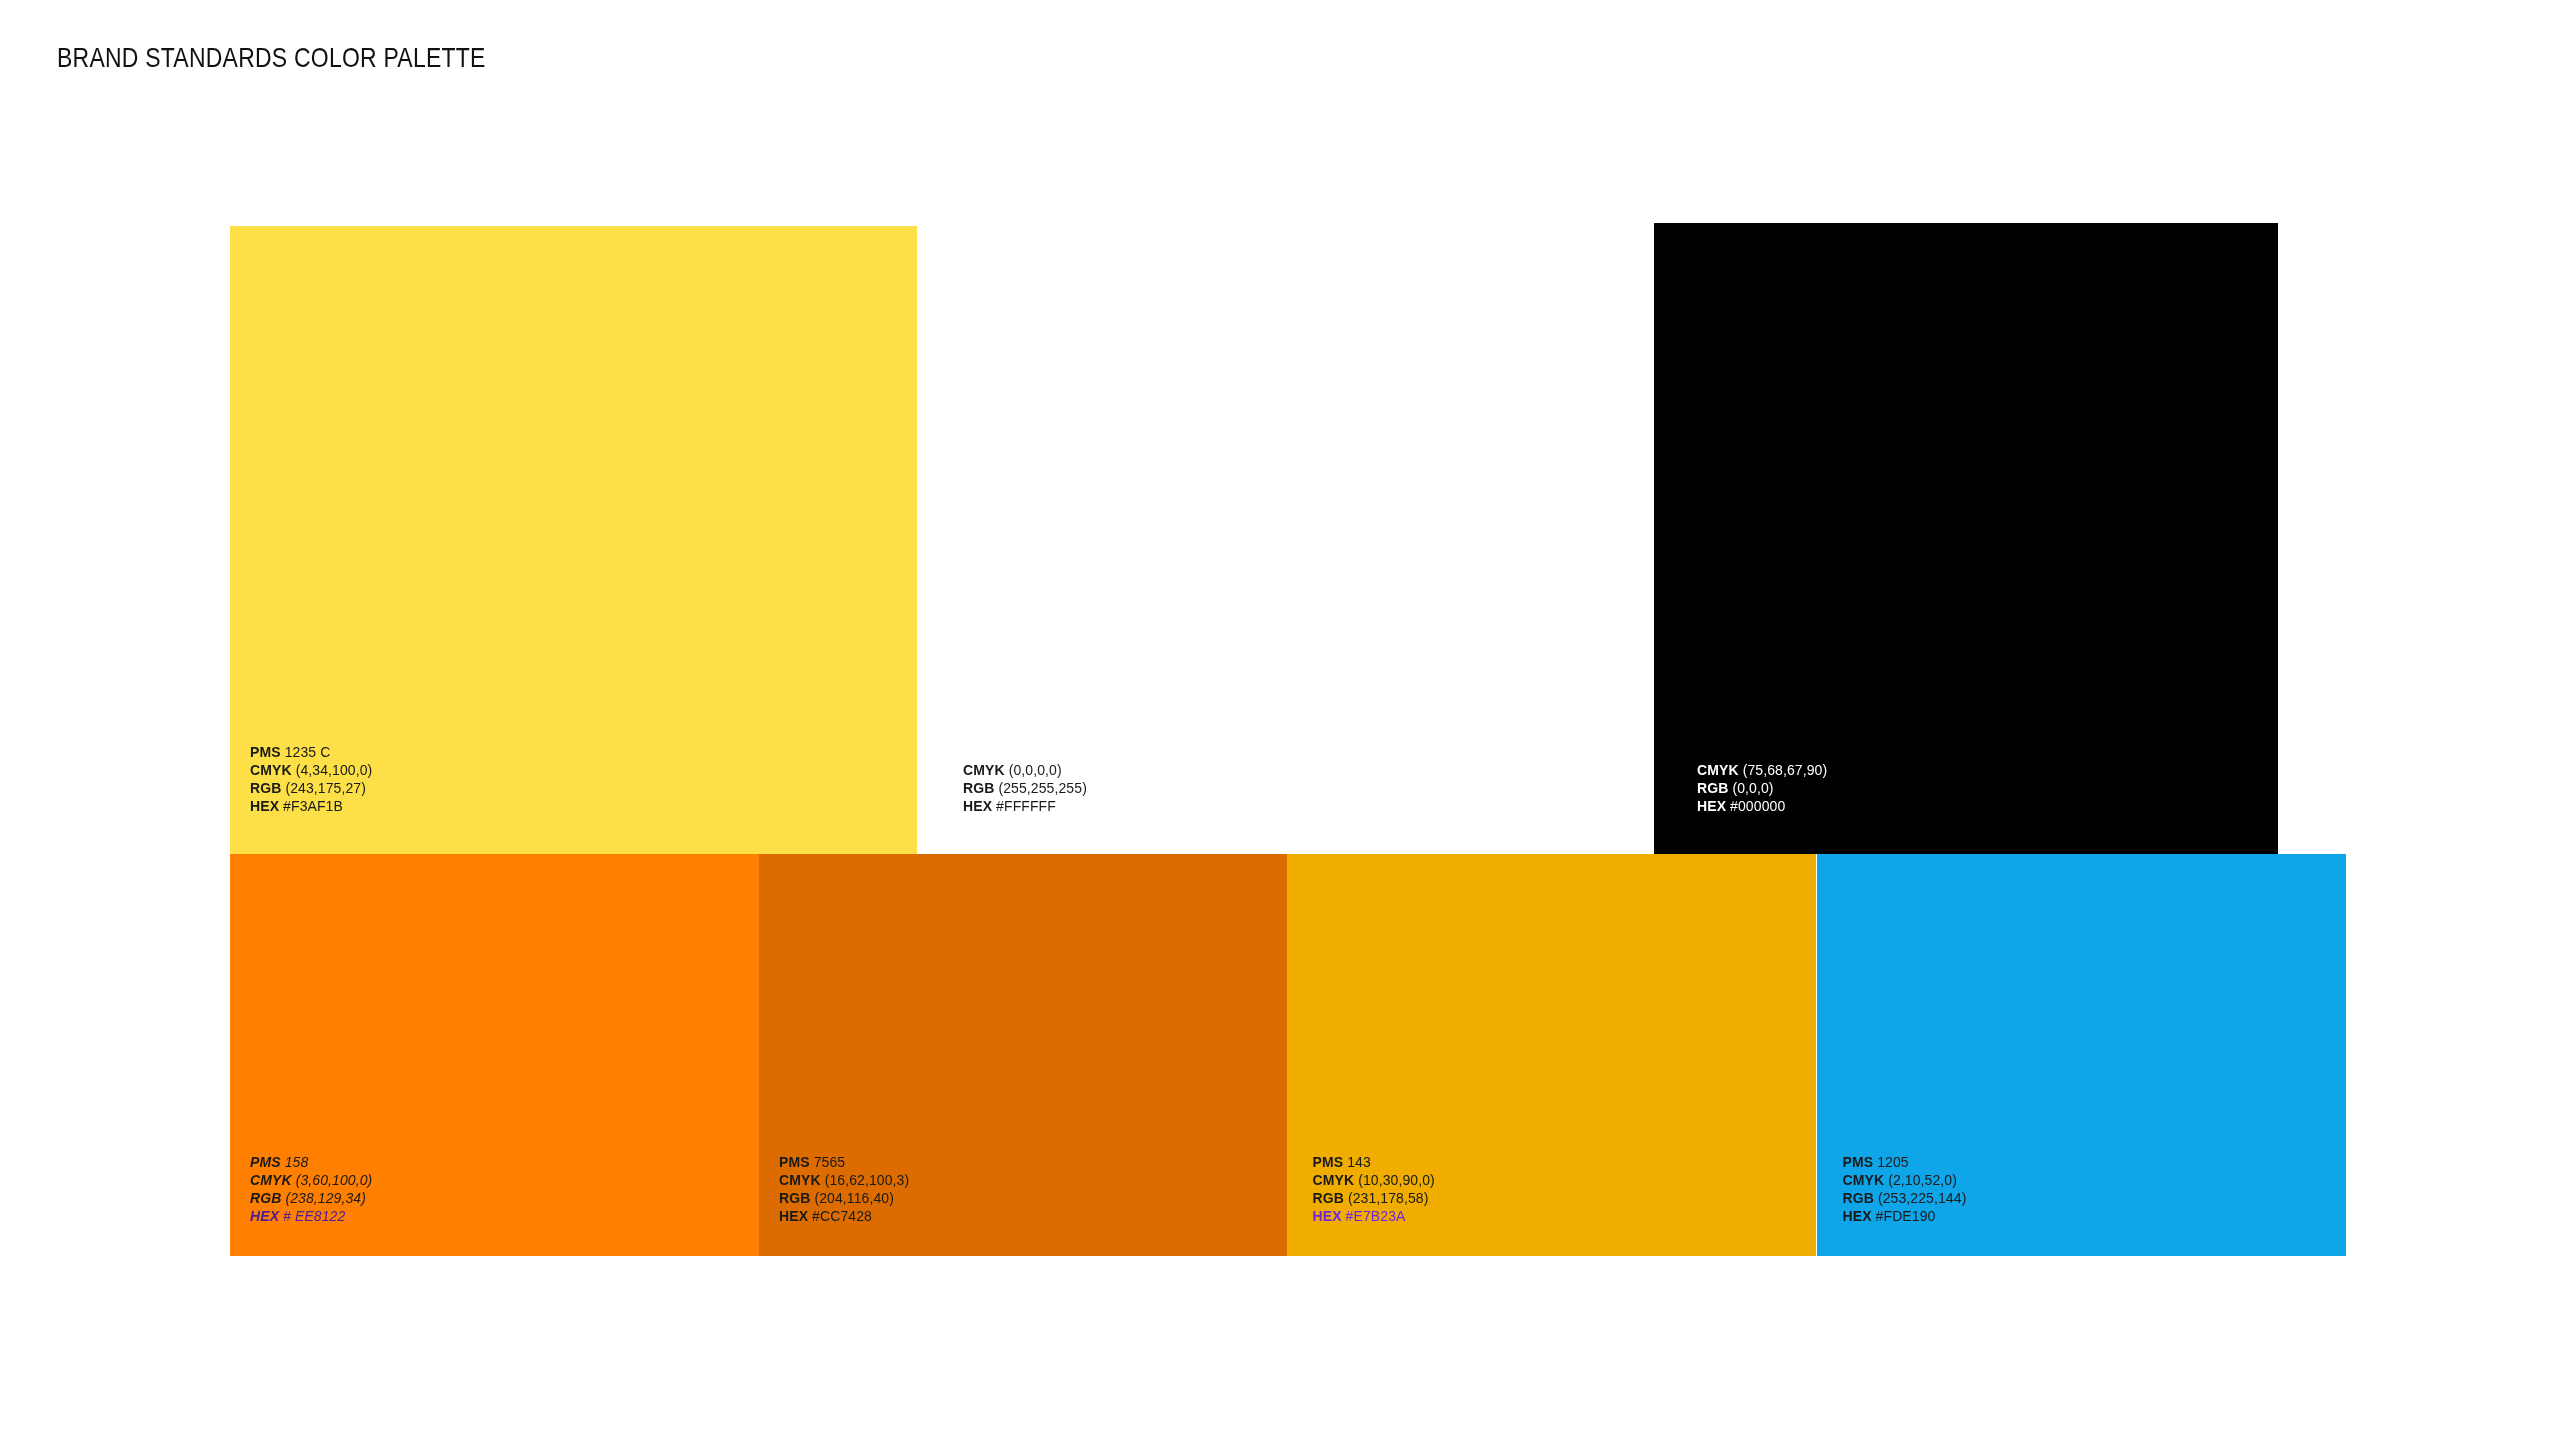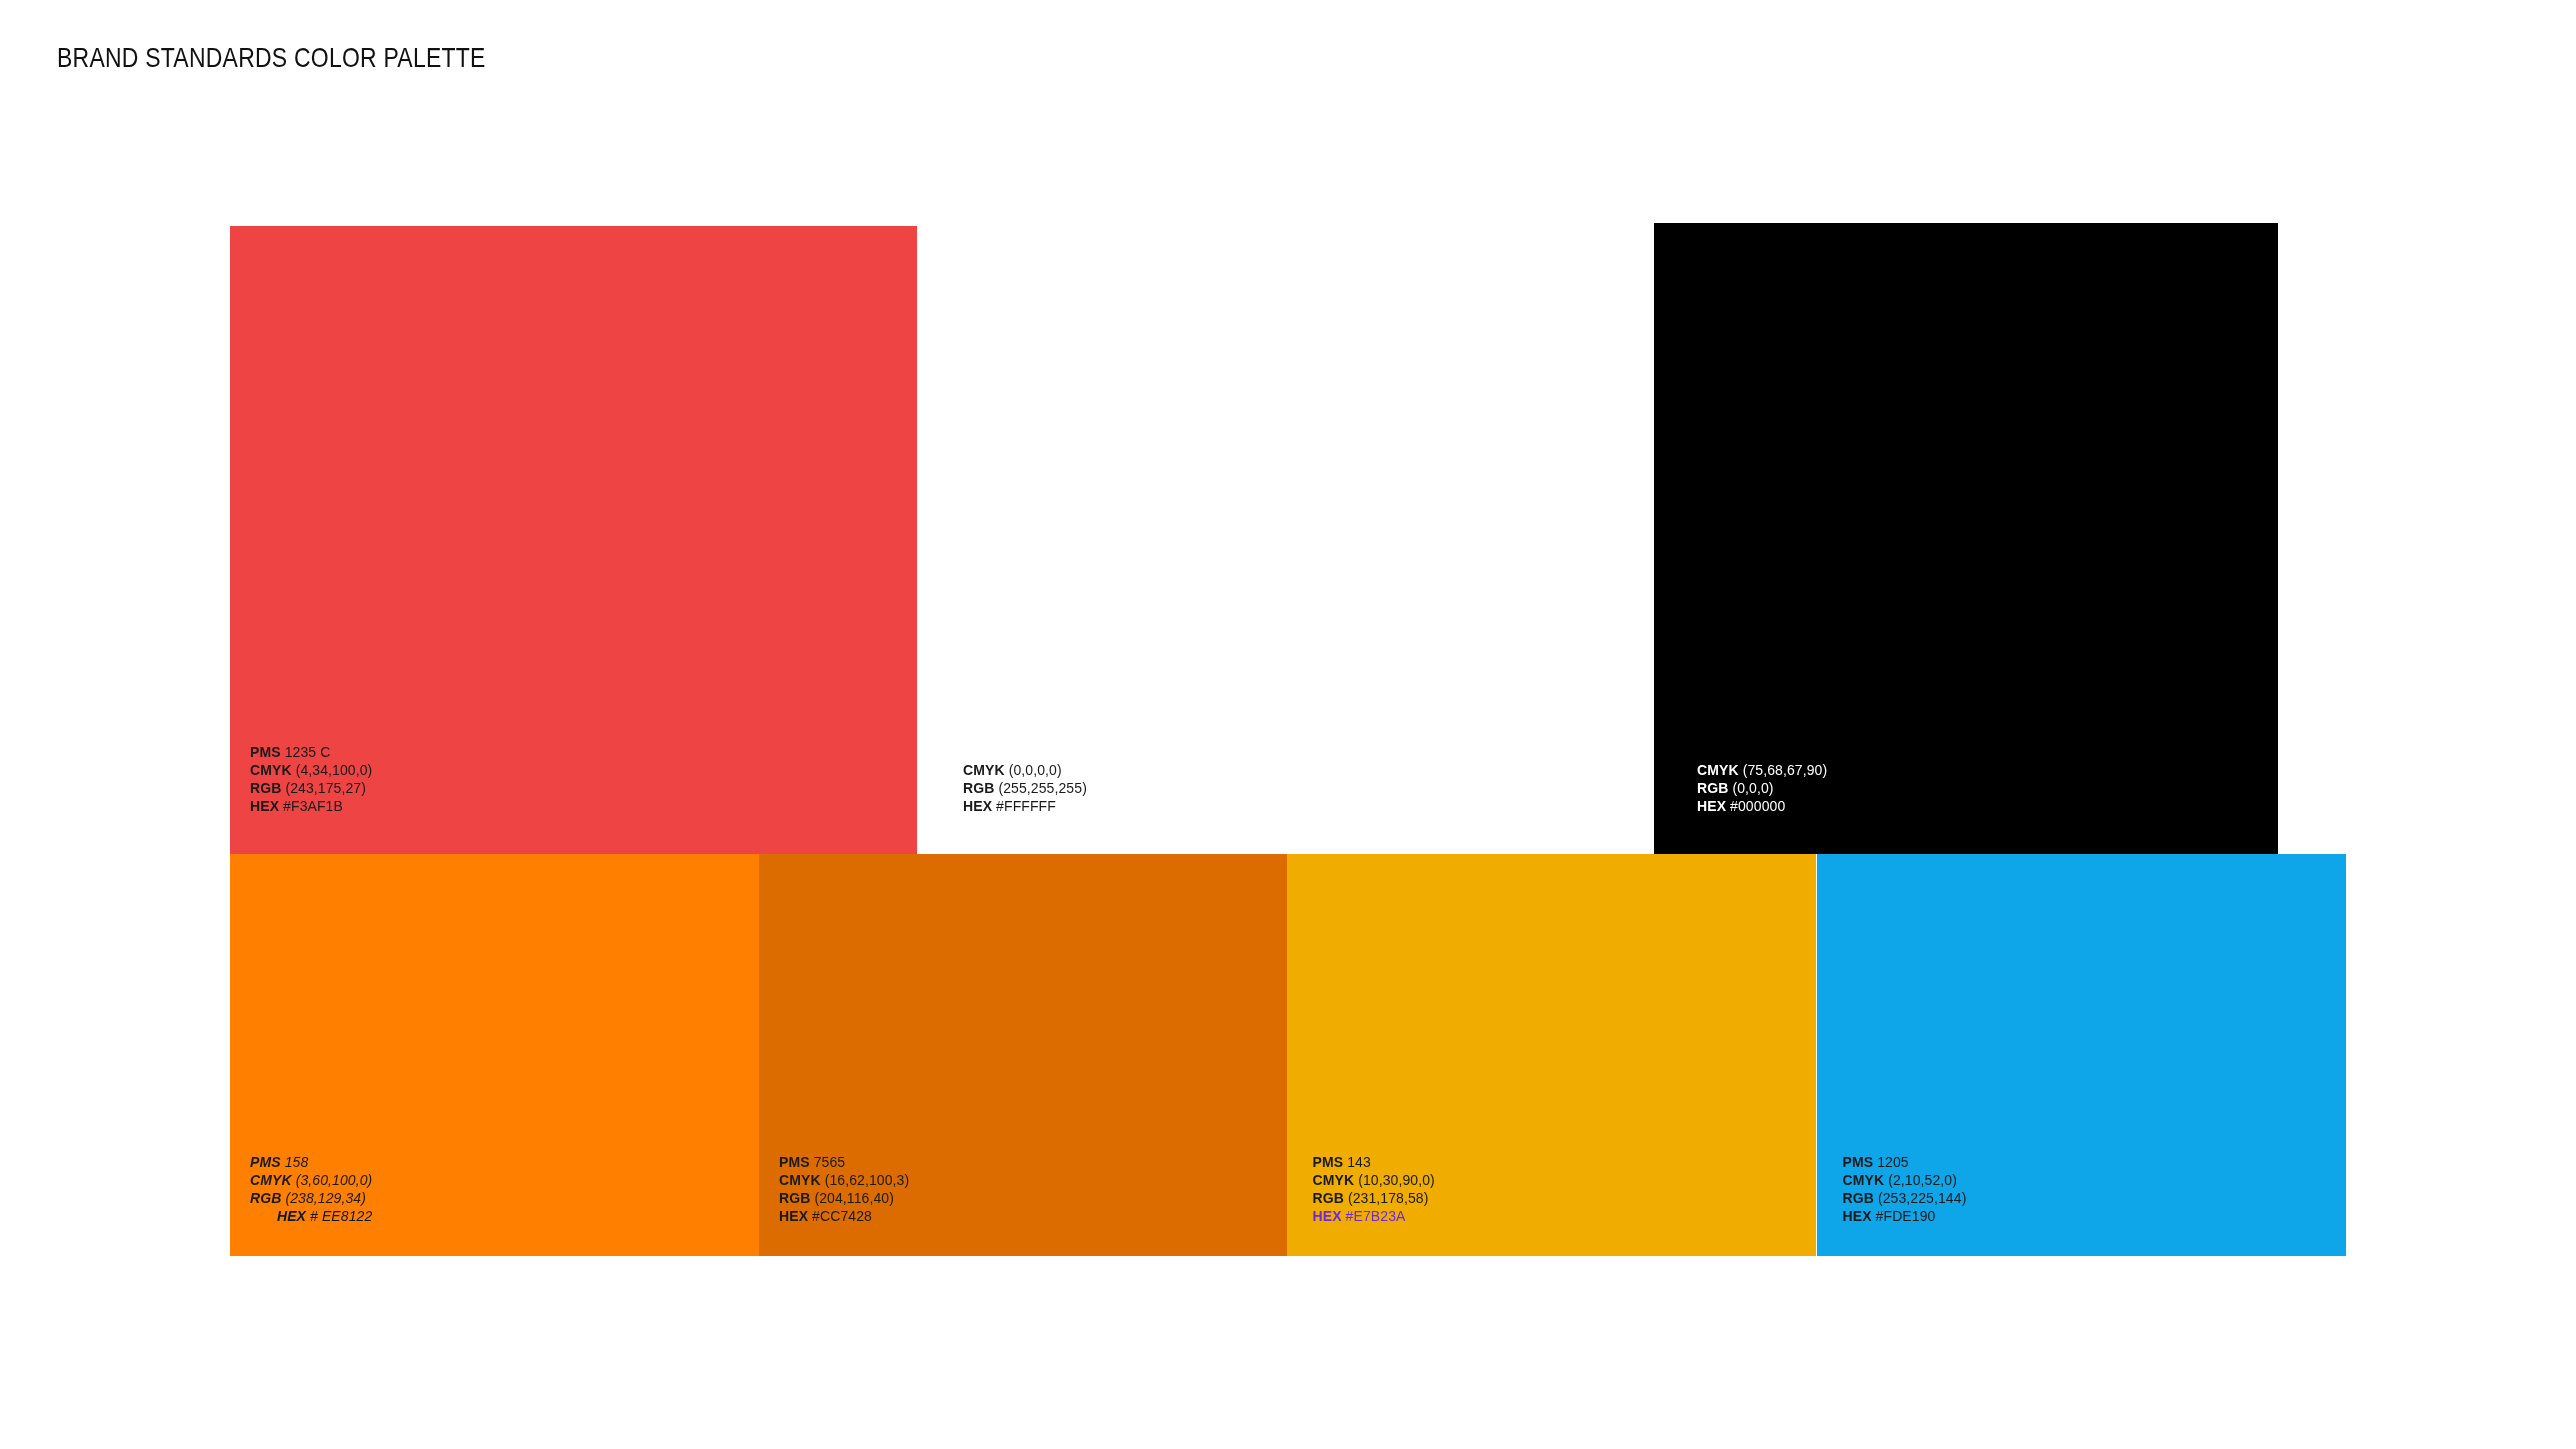--- a/index.html
+++ b/index.html
@@ -105,21 +105,21 @@
 </head>
 <body style="background: rgb(255, 255, 255);">
 
 <div class="page-header">
   <span class="title-main">BRAND STANDARDS</span>
   <span class="title-sub">COLOR PALETTE</span>
 </div>
 
 <div class="palette-board">
 
-  <div class="swatch swatch-primary" style="background: #ef4444;">
+  <div class="swatch swatch-primary" style="background: #fde047;">
     <div class="swatch-specs">
       <div class="spec-line" style="color: rgb(26, 26, 26);">
         <span class="spec-label">PMS</span> 
         <span class="spec-value">1235 C</span>
       </div>
       <div class="spec-line" style="color: rgb(26, 26, 26);">
         <span class="spec-label">CMYK</span> 
         <span class="spec-value">(4,34,100,0)</span>
       </div>
       <div class="spec-line" style="color: rgb(26, 26, 26);">
@@ -174,21 +174,21 @@
         <span class="spec-value">158</span>
       </div>
       <div class="spec-line" style="color: rgb(26, 26, 26);">
         <span class="spec-label">CMYK</span> 
         <span class="spec-value">(3,60,100,0)</span>
       </div>
       <div class="spec-line" style="color: rgb(26, 26, 26);">
         <span class="spec-label">RGB</span> 
         <span class="spec-value">(238,129,34)</span>
       </div>
-      <div class="spec-line" style="color: #0f172a; text-align: right;">
+      <div class="spec-line" style="color: #4c1d95;">
         <span class="spec-label">HEX</span> 
         <span class="spec-value"># EE8122</span>
       </div>
     </div>
   </div>
 
   <div class="swatch swatch-burnt" style="background: rgb(220, 108, 0);">
     <div class="swatch-specs">
       <div class="spec-line" style="color: rgb(26, 26, 26);">
         <span class="spec-label">PMS</span> 

